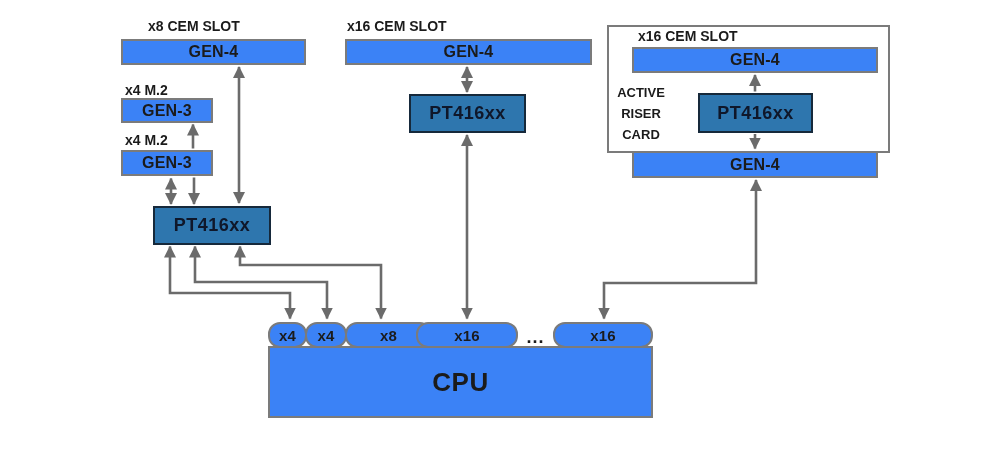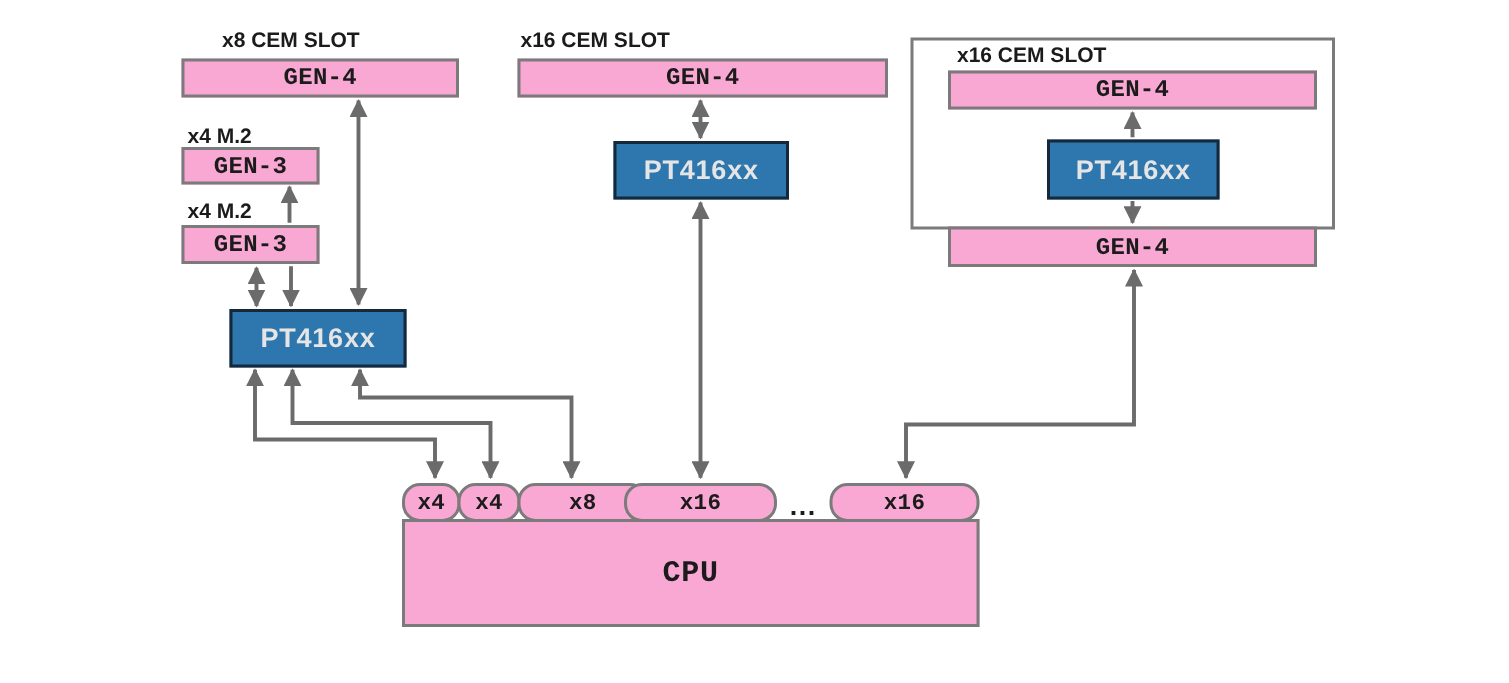--- a/index.html
+++ b/index.html
@@ -3,36 +3,36 @@
 <meta charset="utf-8">
 <style>
   html,body { margin:0; padding:0; background:#fff; }
   .canvas {
     position:relative; width:1006px; height:455px; overflow:hidden;
     background:var(--background,#fff);
     font-family:"Liberation Sans", sans-serif;
     color:var(--text-color,#1b1b1b);
   }
   .box {
-    position:absolute; box-sizing:border-box; background:#f9a8d4;
+    position:absolute; box-sizing:border-box; background:#3b82f6;
     border:2px solid var(--box-border,#7b7b7b);
     display:flex; align-items:center; justify-content:center;
-    font-weight:bold; font-size:16px; letter-spacing:0.2px;font-family:Liberation Mono, monospace;
+    font-weight:bold; font-size:16px; letter-spacing:0.2px;
   }
   .port { font-size:15px;border-radius:12px; }
-  .cpu-box { font-size:20px; letter-spacing:0.5px; }
+  .cpu-box { font-size:26px; letter-spacing:0.5px; }
   .frame {
     position:absolute; box-sizing:border-box; background:transparent;
     border:2px solid var(--box-border,#7b7b7b);
   }
   .retimer {
     position:absolute; box-sizing:border-box;
     background:var(--retimer-fill,#2e76ae);
     border:2px solid var(--retimer-border,#16293b);
-    color:#e5e5e5; display:flex; align-items:center; justify-content:center;
+    color:#0f172a; display:flex; align-items:center; justify-content:center;
     font-weight:bold; font-size:18px; letter-spacing:0.5px;
   }
   .lbl {
     position:absolute; font-weight:bold; font-size:14px;
     line-height:1.05; white-space:nowrap;
   }
   .riser-lbl {
     position:absolute; font-weight:bold; font-size:13px;
     line-height:21px; text-align:center; white-space:pre-line; width:60px;
   }
@@ -62,20 +62,23 @@
 
   <div class="retimer" style="left:153px; top:206px; width:118px; height:39px;">PT416xx</div>
 
   <div class="lbl" style="left:347px; top:19px;">x16 CEM SLOT</div>
   <div class="box" style="left:345px; top:39px; width:247px; height:26px;">GEN-4</div>
   <div class="retimer" style="left:409px; top:94px; width:117px; height:39px;">PT416xx</div>
 
   <div class="frame" style="left:607px; top:25px; width:283px; height:128px;"></div>
   <div class="lbl" style="left:638px; top:29px;">x16 CEM SLOT</div>
   <div class="box" style="left:632px; top:47px; width:246px; height:26px;">GEN-4</div>
+  <div class="riser-lbl" style="left:611px; top:82px;">ACTIVE
+RISER
+CARD</div>
   <div class="retimer" style="left:698px; top:93px; width:115px; height:40px;">PT416xx</div>
   <div class="box" style="left:632px; top:151px; width:246px; height:27px;">GEN-4</div>
 
   <div class="box port" style="left:268px; top:322px; width:39px; height:26px;">x4</div>
   <div class="box port" style="left:305px; top:322px; width:42px; height:26px;">x4</div>
   <div class="box port" style="left:345px; top:322px; width:87px; height:26px;">x8</div>
   <div class="box port" style="left:416px; top:322px; width:102px; height:26px;">x16</div>
   <div class="ellipsis" style="left:518px; top:327px; width:35px;">...</div>
   <div class="box port" style="left:553px; top:322px; width:100px; height:26px;">x16</div>
   <div class="box cpu-box" style="left:268px; top:346px; width:385px; height:72px;">CPU</div>

